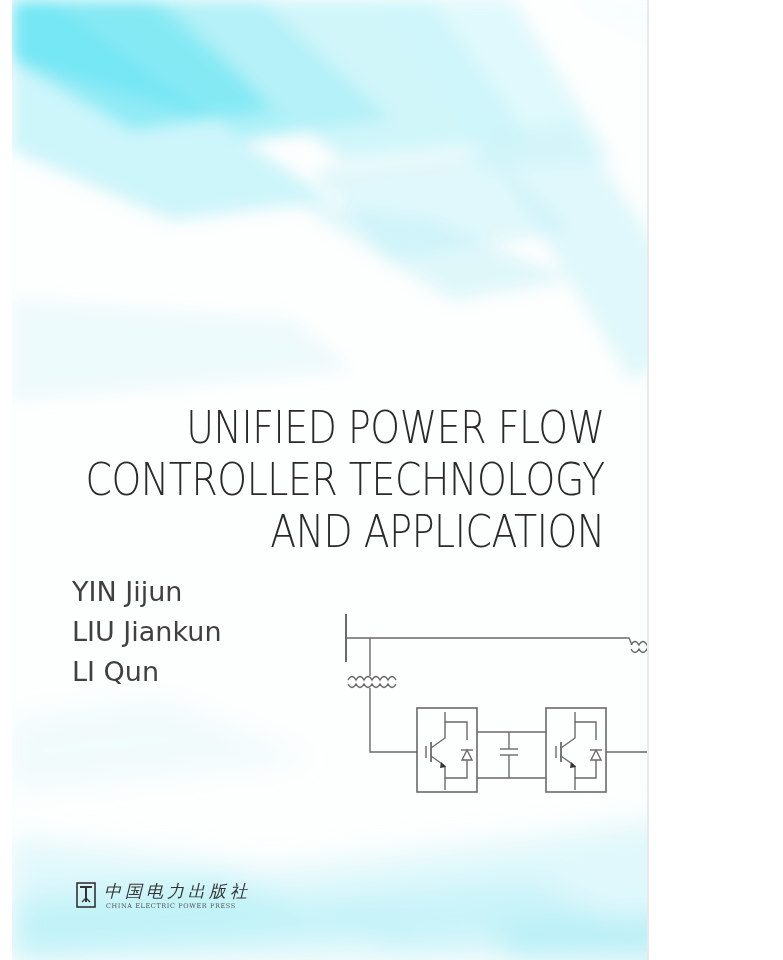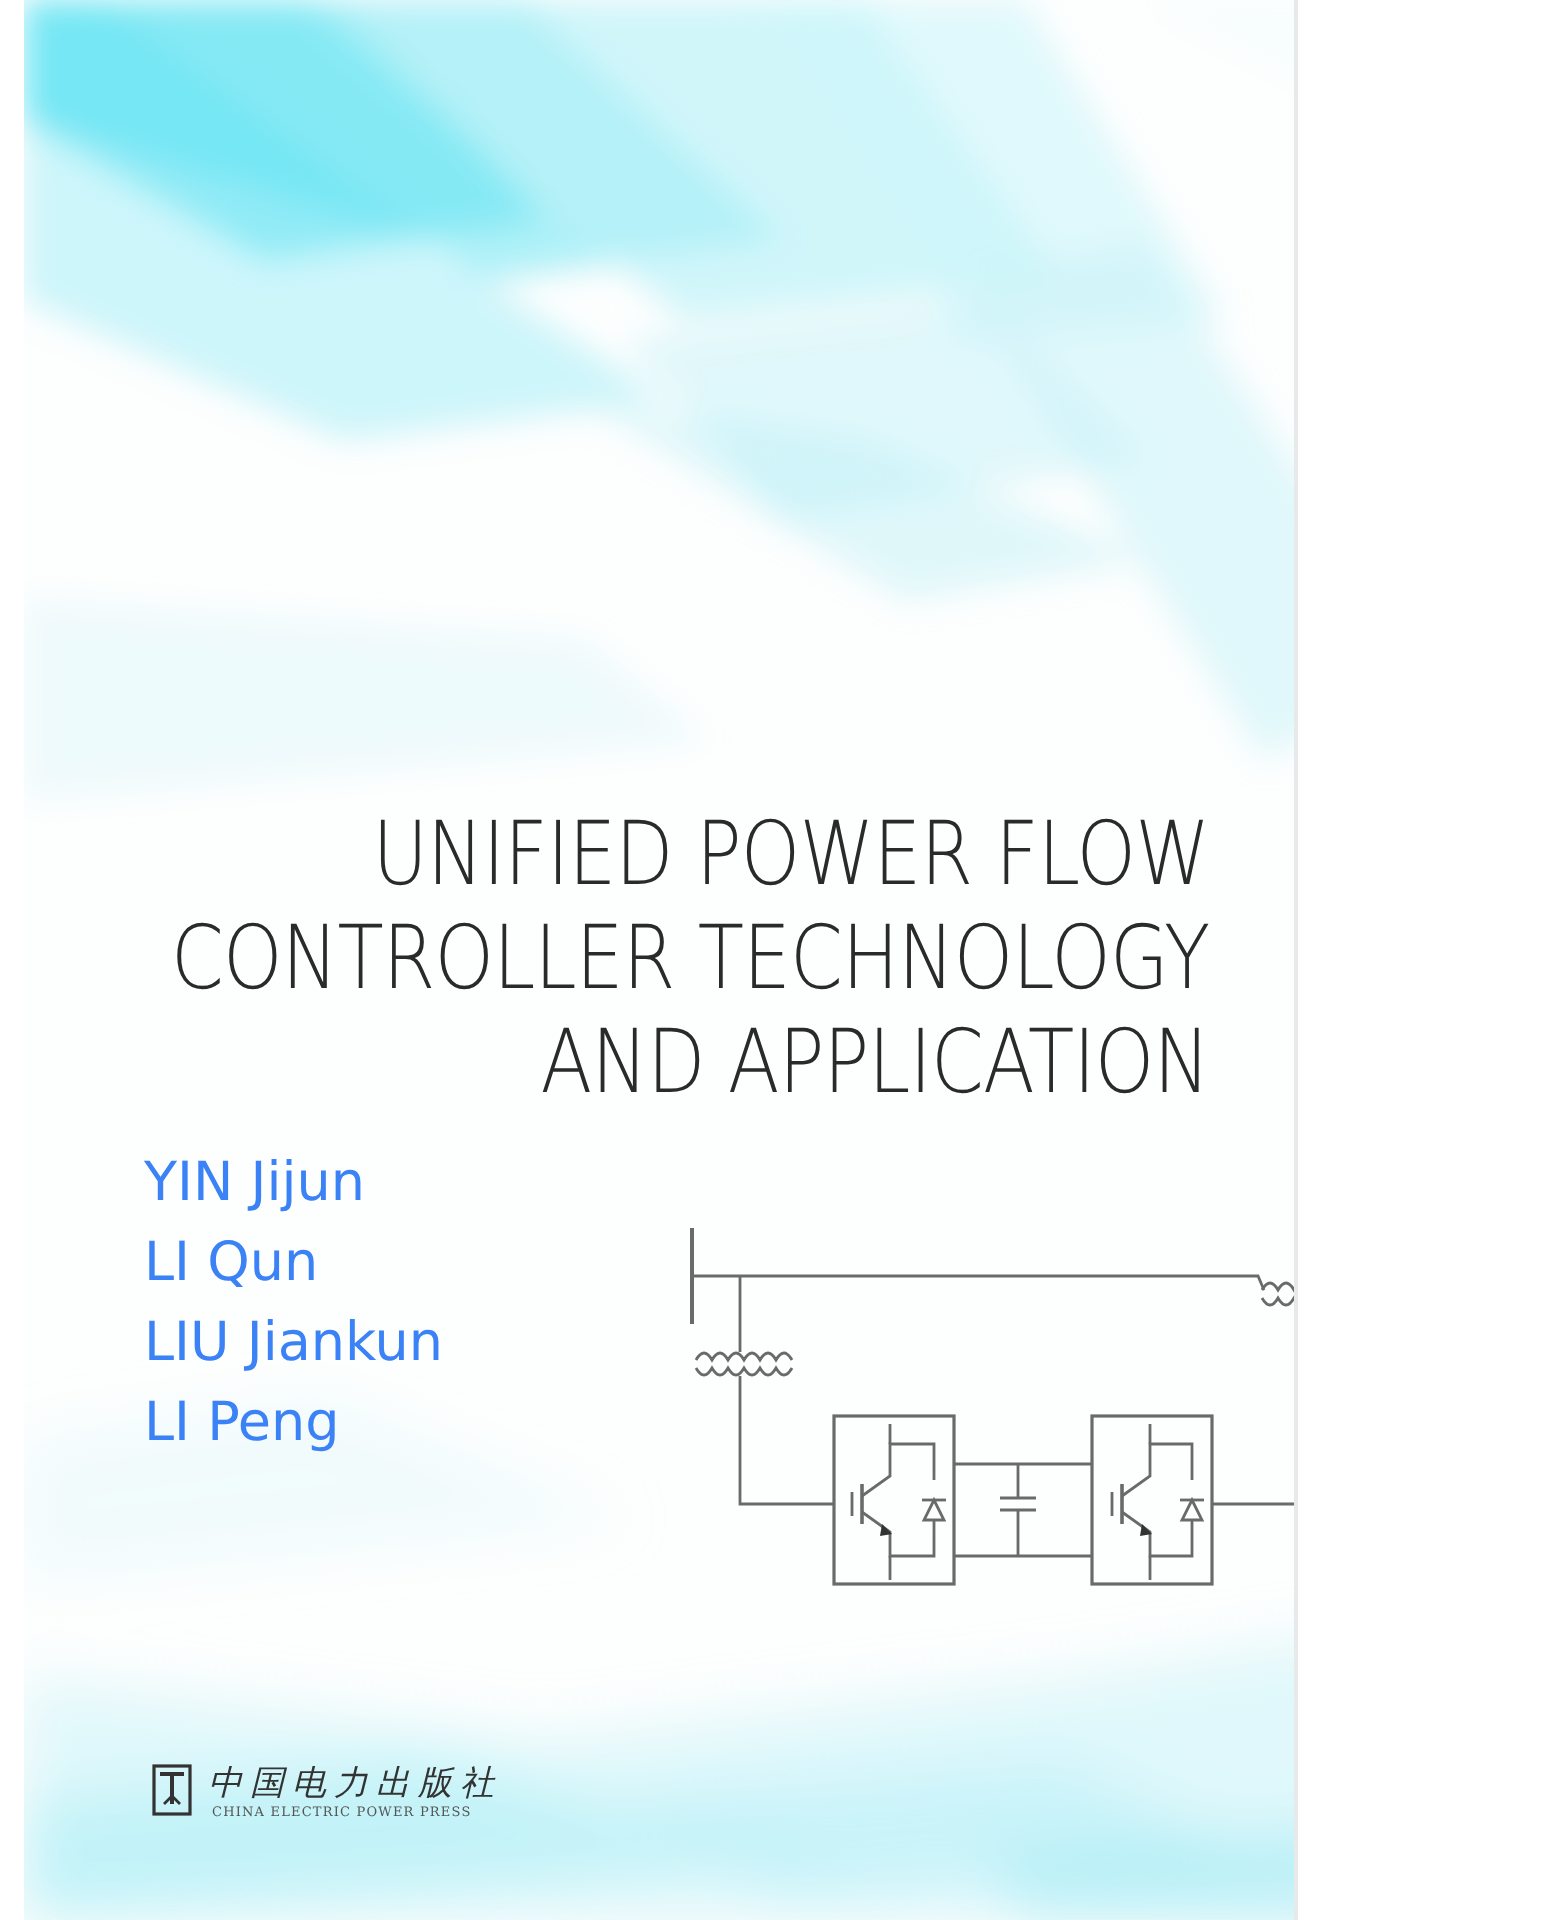--- a/index.html
+++ b/index.html
@@ -1,21 +1,21 @@
 <!DOCTYPE html>
 <html><head>
 <meta charset="utf-8">
 <style>
   html, body { margin:0; padding:0; }
   body { width:783px; height:960px; overflow:hidden; position:relative; background:#ffffff; font-family:"DejaVu Sans", sans-serif; }
   .cover { position:absolute; left:12px; top:0; width:637px; height:960px; overflow:hidden; background:#fdfefe; border-right:2px solid #e6eaeb; box-sizing:border-box; }
   .bg { position:absolute; left:0; top:0; }
   .title { position:absolute; right:42px; top:402px; text-align:right; color:#2a2a2a; font-family:"DejaVu Sans", sans-serif; font-weight:200; font-size:44px; line-height:52px; letter-spacing:-0.5px; transform:scaleX(0.86); transform-origin:right top; }
   .title div { white-space:nowrap; }
-  .authors { position:absolute; left:60px; top:572px; color:#3b82f6; font-family:"DejaVu Sans", sans-serif; font-size:27px; line-height:40px; }
+  .authors { position:absolute; left:60px; top:572px; color:#404040; font-family:"DejaVu Sans", sans-serif; font-size:27px; line-height:40px; }
   .authors div { white-space:nowrap; }
   .circuit { position:absolute; left:0; top:0; }
   .publisher { position:absolute; left:64px; top:882px; }
   .pub-cn { position:absolute; left:28px; top:-2px; font-family:"DejaVu Serif", serif; font-size:17px; letter-spacing:4px; color:#333; white-space:nowrap; font-style:italic;text-align:center; }
   .pub-en { position:absolute; left:30px; top:20px; font-family:"DejaVu Serif", serif; font-size:6.5px; letter-spacing:0.6px; color:#555; white-space:nowrap;text-align:center; }
   .ap-logo { position:absolute; left:658px; top:843px; }
 </style>
 </head>
 <body>
 
@@ -58,23 +58,22 @@
   </svg>
 
   <div class="title">
     <div>UNIFIED POWER FLOW</div>
     <div>CONTROLLER TECHNOLOGY</div>
     <div>AND APPLICATION</div>
   </div>
 
   <div class="authors">
     <div>YIN Jijun</div>
+    <div>LIU Jiankun</div>
     <div>LI Qun</div>
-    <div>LIU Jiankun</div>
-    <div>LI Peng</div>
   </div>
 
   <svg class="circuit" width="783" height="960" viewBox="0 0 783 960" fill="none" stroke="#6a6a6a" stroke-width="1.4">
 
     <line x1="334" y1="614" x2="334" y2="662" stroke-width="2"></line>
     <line x1="700" y1="614" x2="700" y2="660" stroke-width="1.2"></line>
 
     <polyline points="334,638 617,638 620,645"></polyline>
     <polyline points="667,645 670,638 700,638"></polyline>
 

